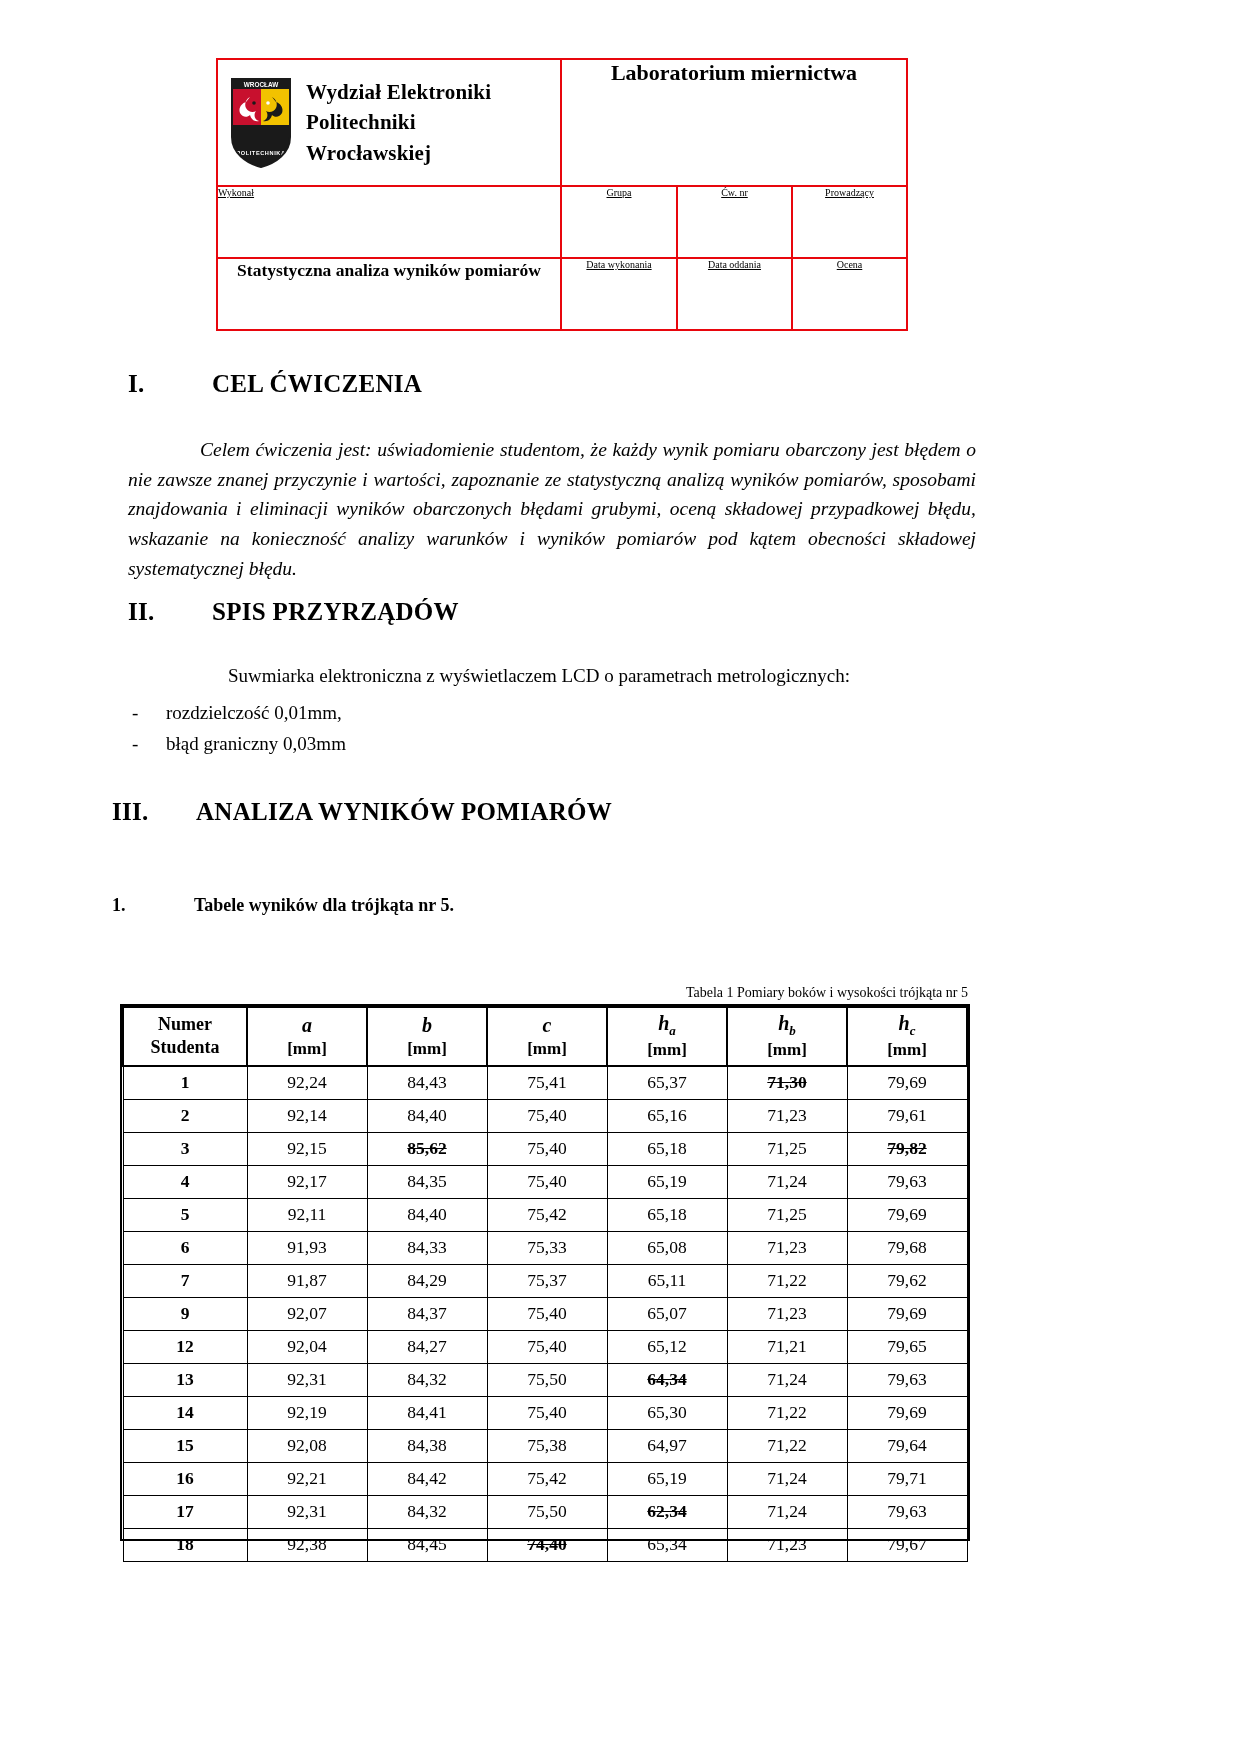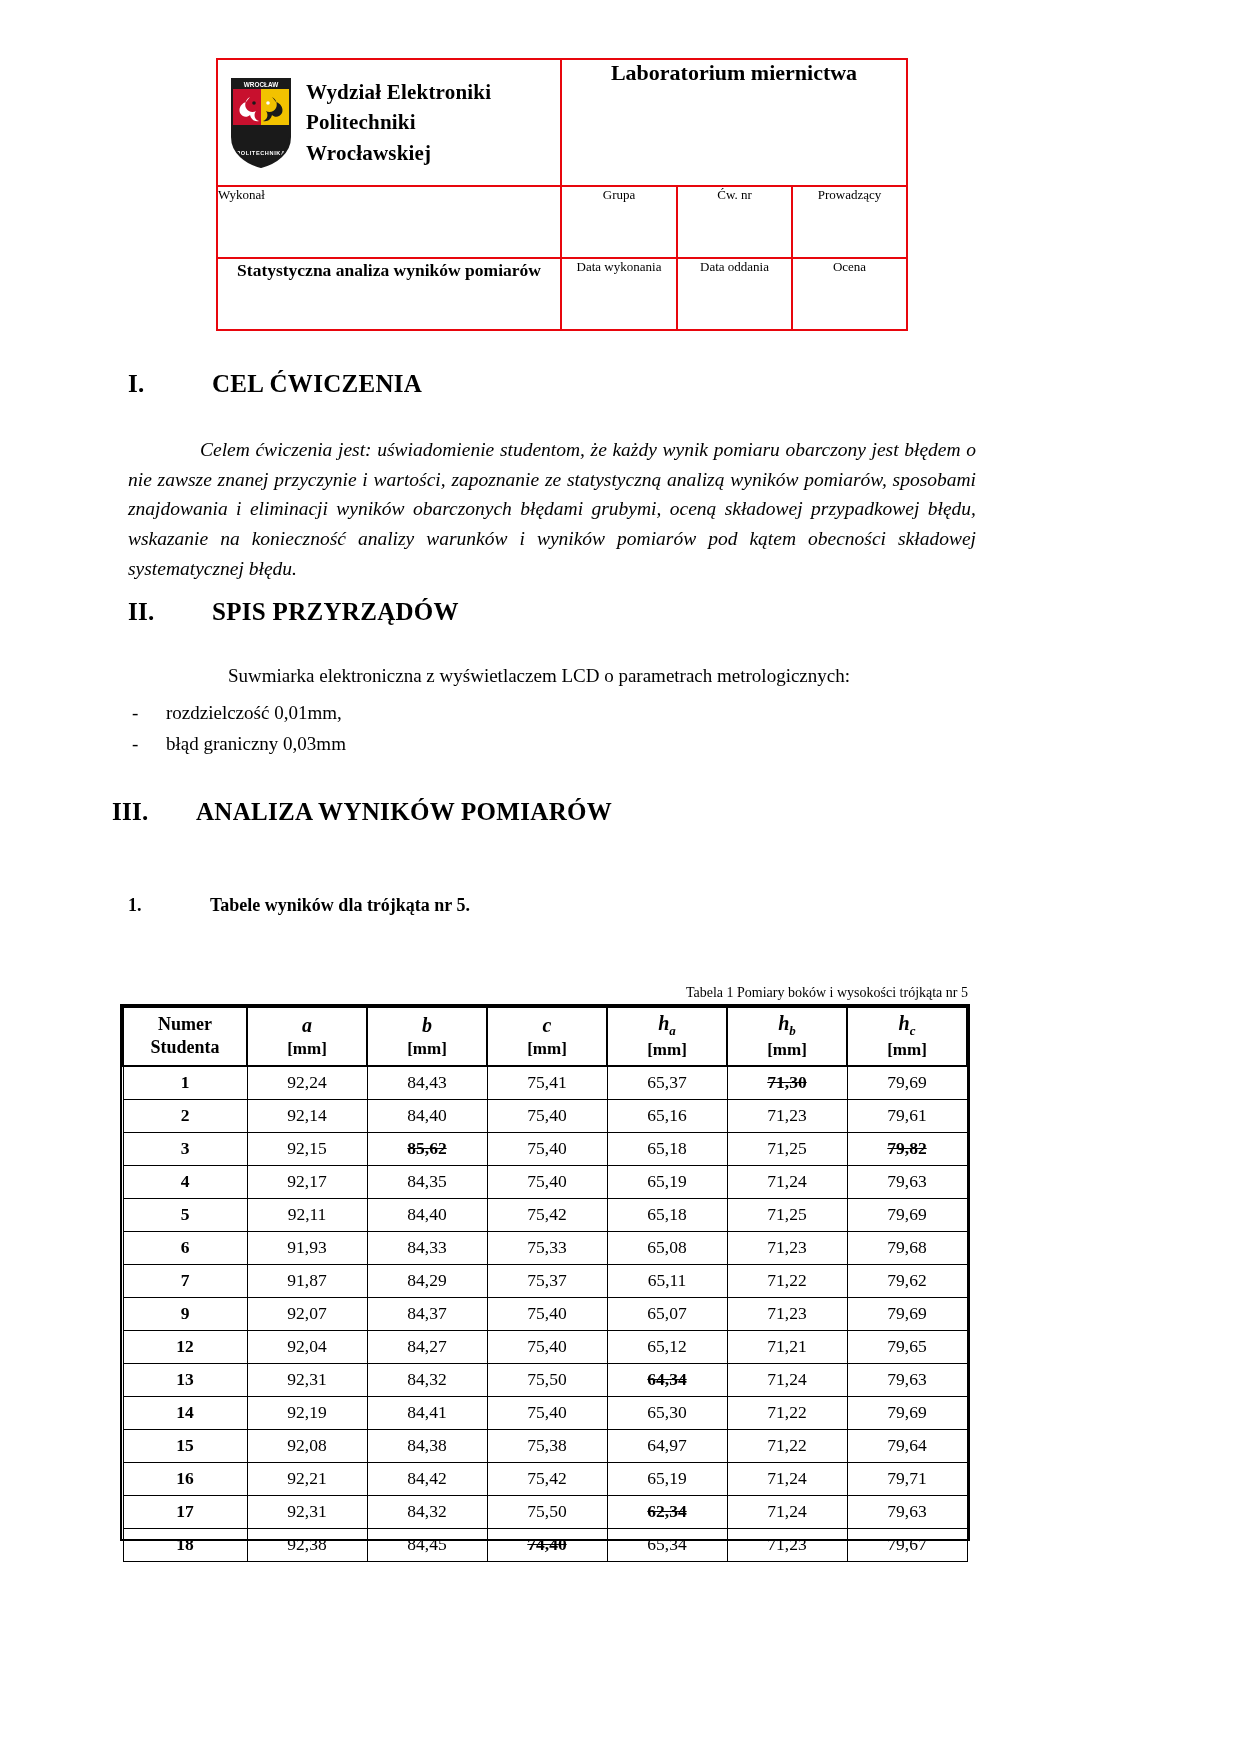--- a/index.html
+++ b/index.html
@@ -67,23 +67,24 @@
     letter-spacing: .2px;
   }
   .hdr-lab {
     text-align: center;
     font-weight: bold;
     font-size: 22px;
     padding-top: 30px;
     height: 95px;
   }
   .hdr-small {
-    font-size: 13px;
+    font-size: 10px;
     padding: 5px 0 0 6px;
     height: 70px;
+    text-decoration: underline;
   }
   .hdr-small.center { text-align: center; padding-left: 0; }
   .hdr-title-cell {
     text-align: center;
     font-weight: bold;
     font-size: 17.5px;
     line-height: 1.35;
     padding: 10px 18px 14px 18px;
     height: 58px;
   }
@@ -311,21 +312,21 @@
     <li>
       <span class="dash">-</span>
       <span>błąd graniczny 0,03mm</span>
     </li>
   </ul>
 
   <div class="section-head" style="left:112px; top:798px;">
     <span class="numeral">III.</span><span>ANALIZA WYNIKÓW POMIARÓW</span>
   </div>
 
-  <div class="subsection-head" style="left:128px; top:895px;">
+  <div class="subsection-head" style="left:112px; top:895px;">
     <span class="numeral">1.</span><span>Tabele wyników dla trójkąta nr 5.</span>
   </div>
 
   <div class="tbl-caption">Tabela 1 Pomiary boków i wysokości trójkąta nr 5</div>
 
   <div class="data-wrap">
     <table class="data">
       <colgroup>
         <col class="c-idx">
           <col class="c-val">

